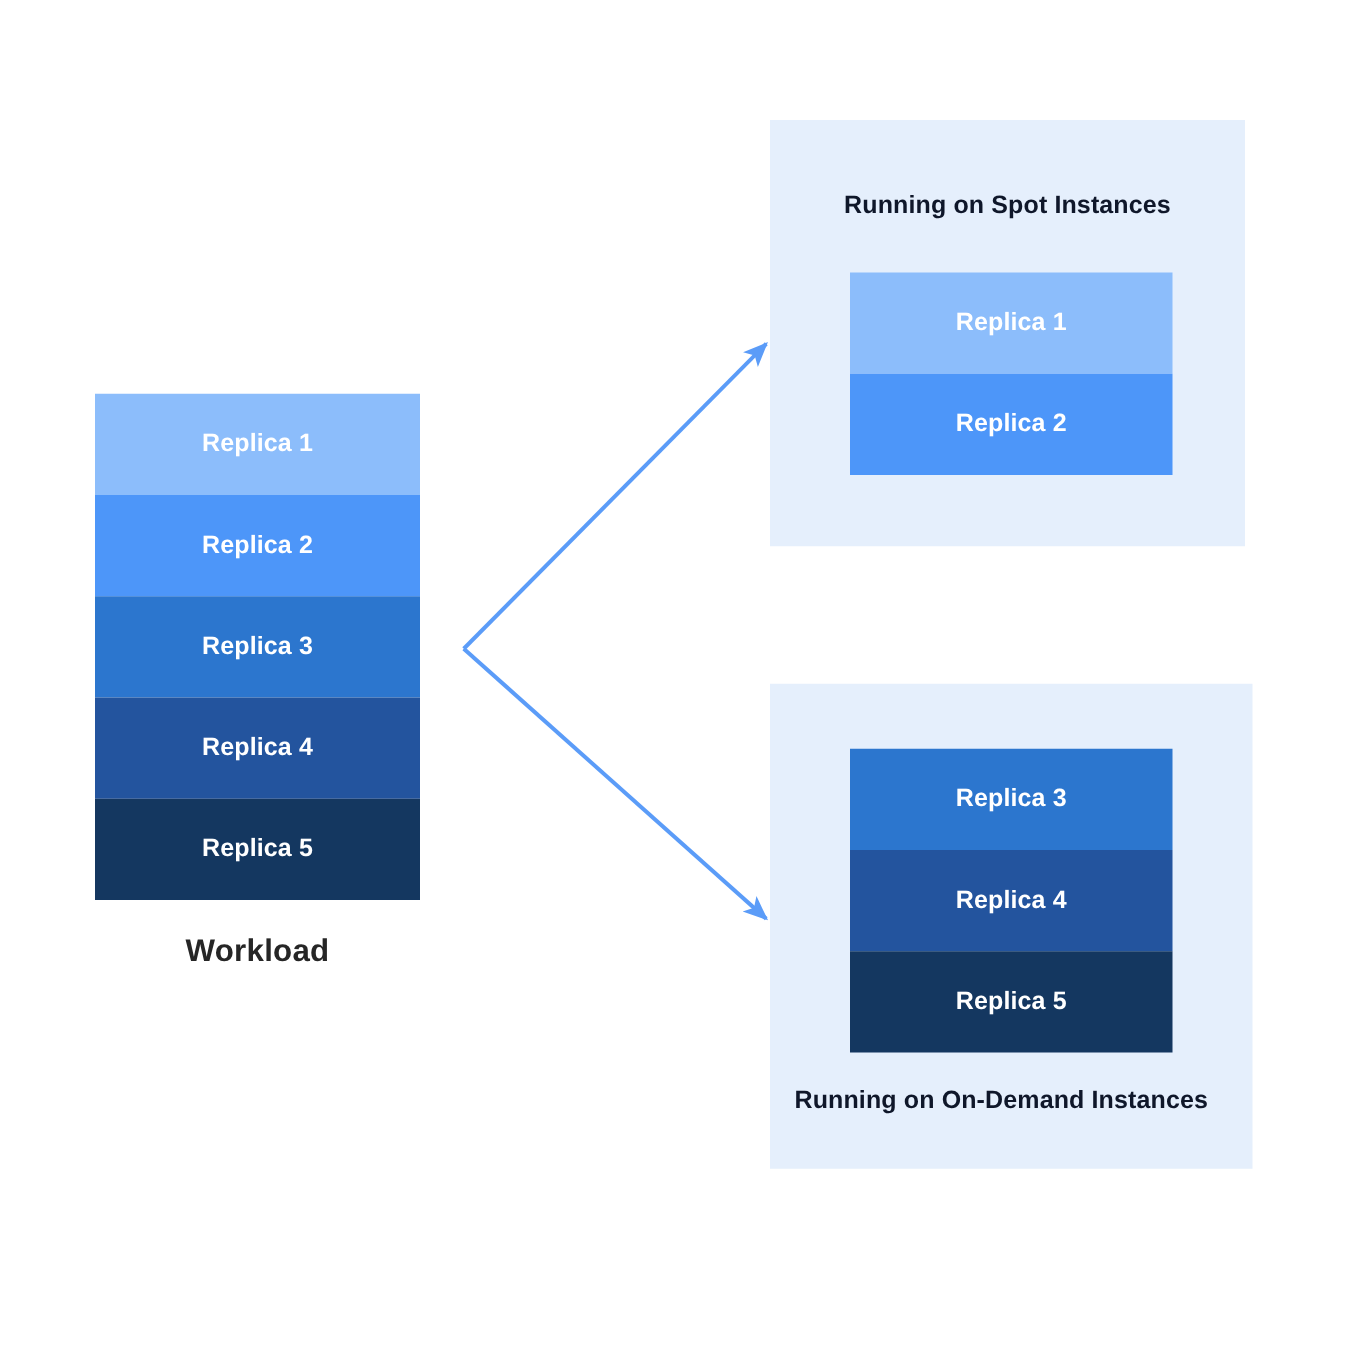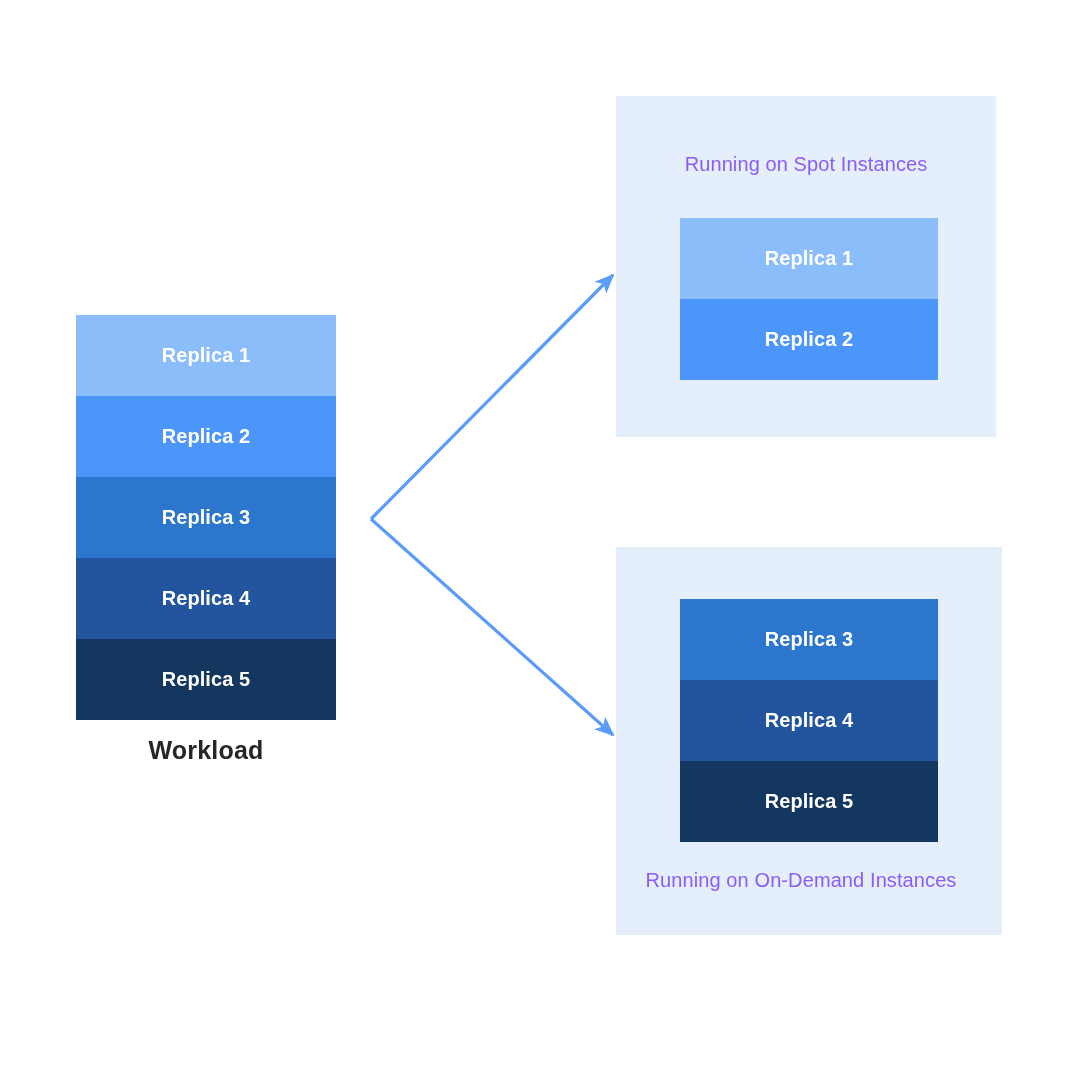--- a/index.html
+++ b/index.html
@@ -40,39 +40,39 @@
     display: flex;
     align-items: center;
     justify-content: center;
     color: #FFFFFF;
     font-size: 20px;
     font-weight: 700;
     letter-spacing: 0.1px;
     box-sizing: border-box;
   }
   .workload-caption {
-    margin-top: 16px;
+    margin-top: 27px;
     width: 260px;
     text-align: center;
     font-size: 25px;
     font-weight: bold;
     color: #262626;
     letter-spacing: 0.2px;
   }
 
   
   .panel {
     position: absolute;
     box-sizing: border-box;
   }
   .panel-title {
     text-align: center;
     font-size: 20px;
-    font-weight: normal;
-    color: #8b5cf6;
+    font-weight: bold;
+    color: #0f172a;
     letter-spacing: 0.1px;
   }
   .panel-stack {
     display: flex;
     flex-direction: column;
     width: 258px;
   }
 
   #panel-spot {
     left: 616px;

